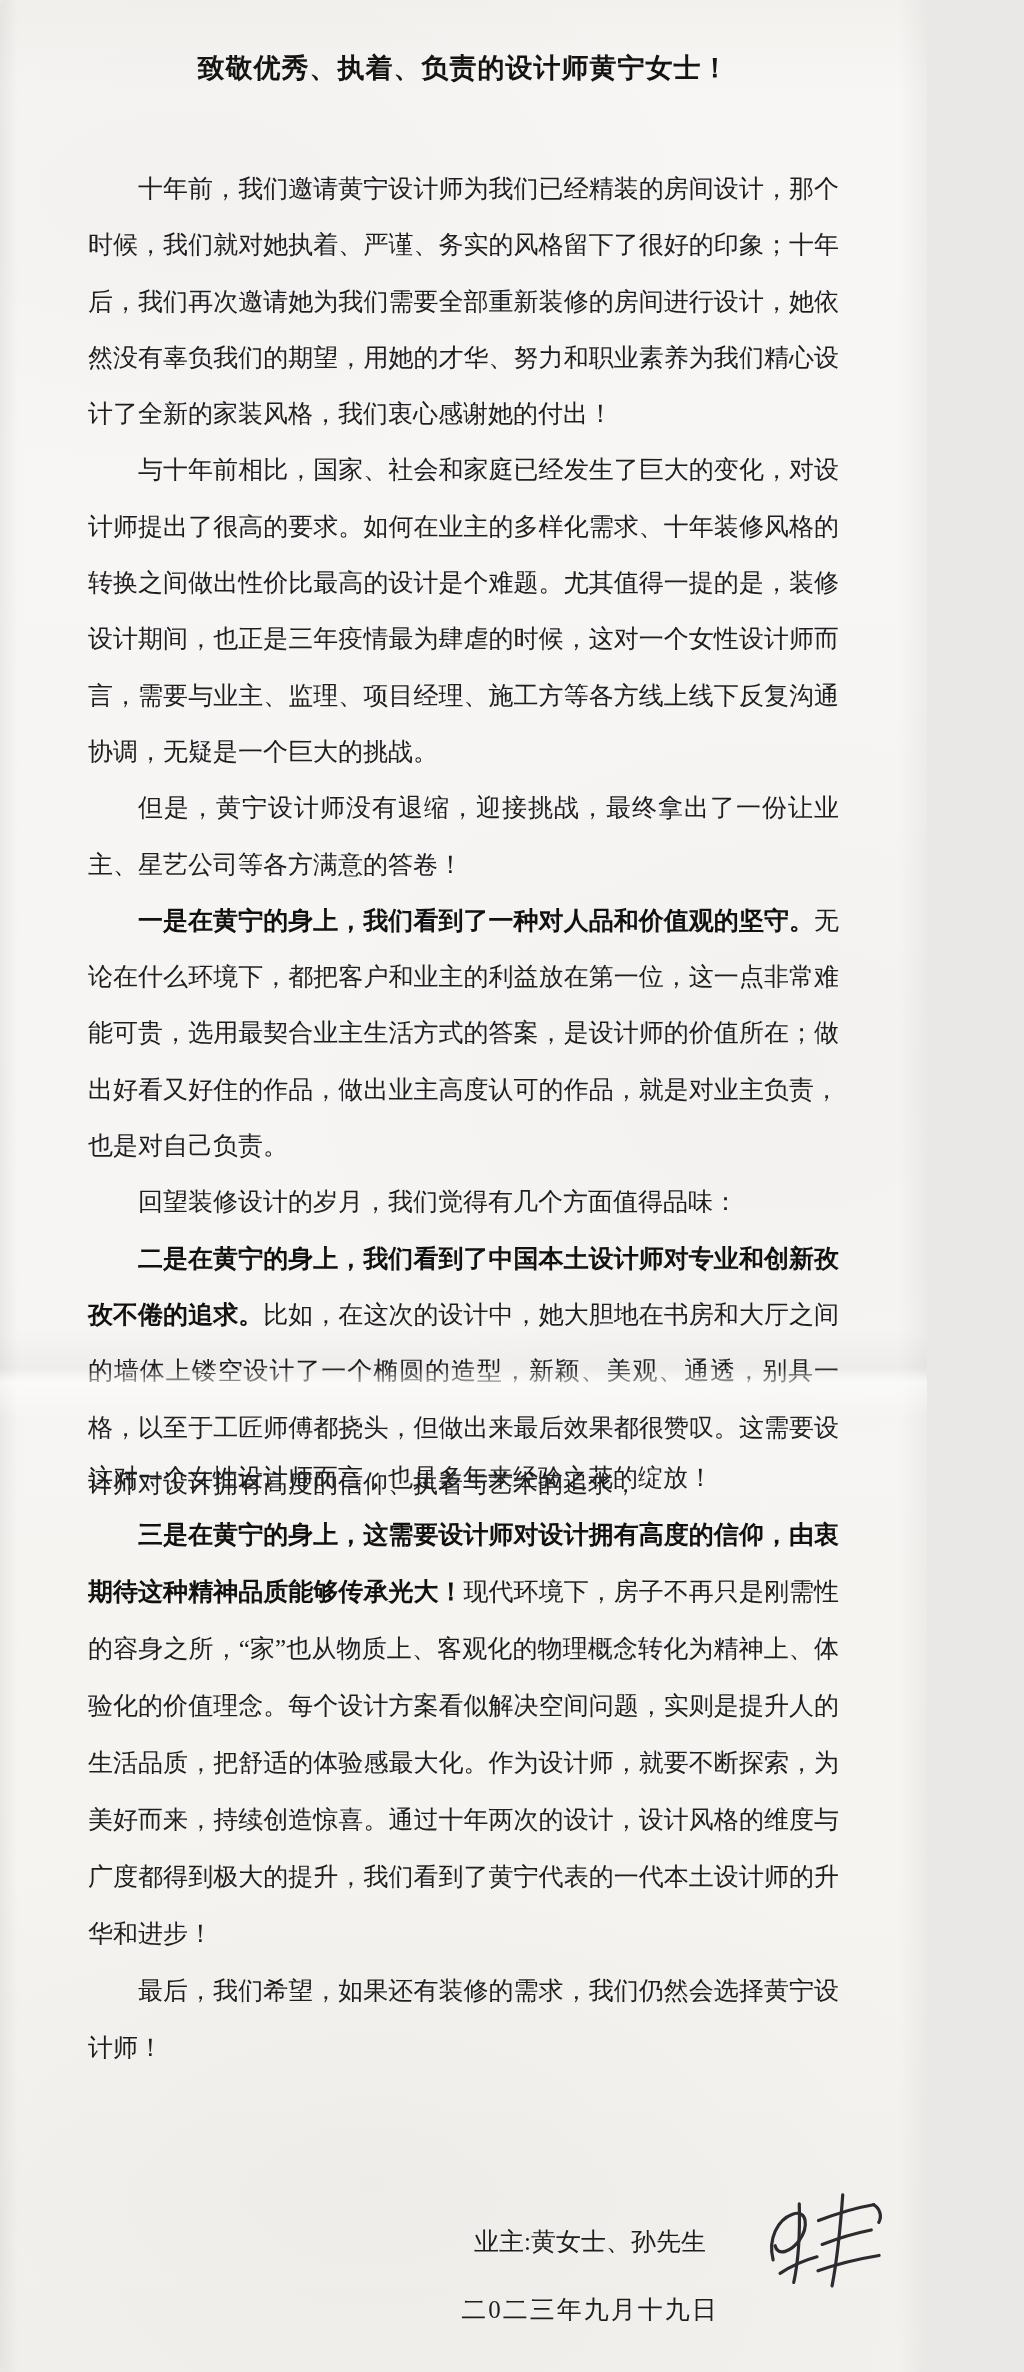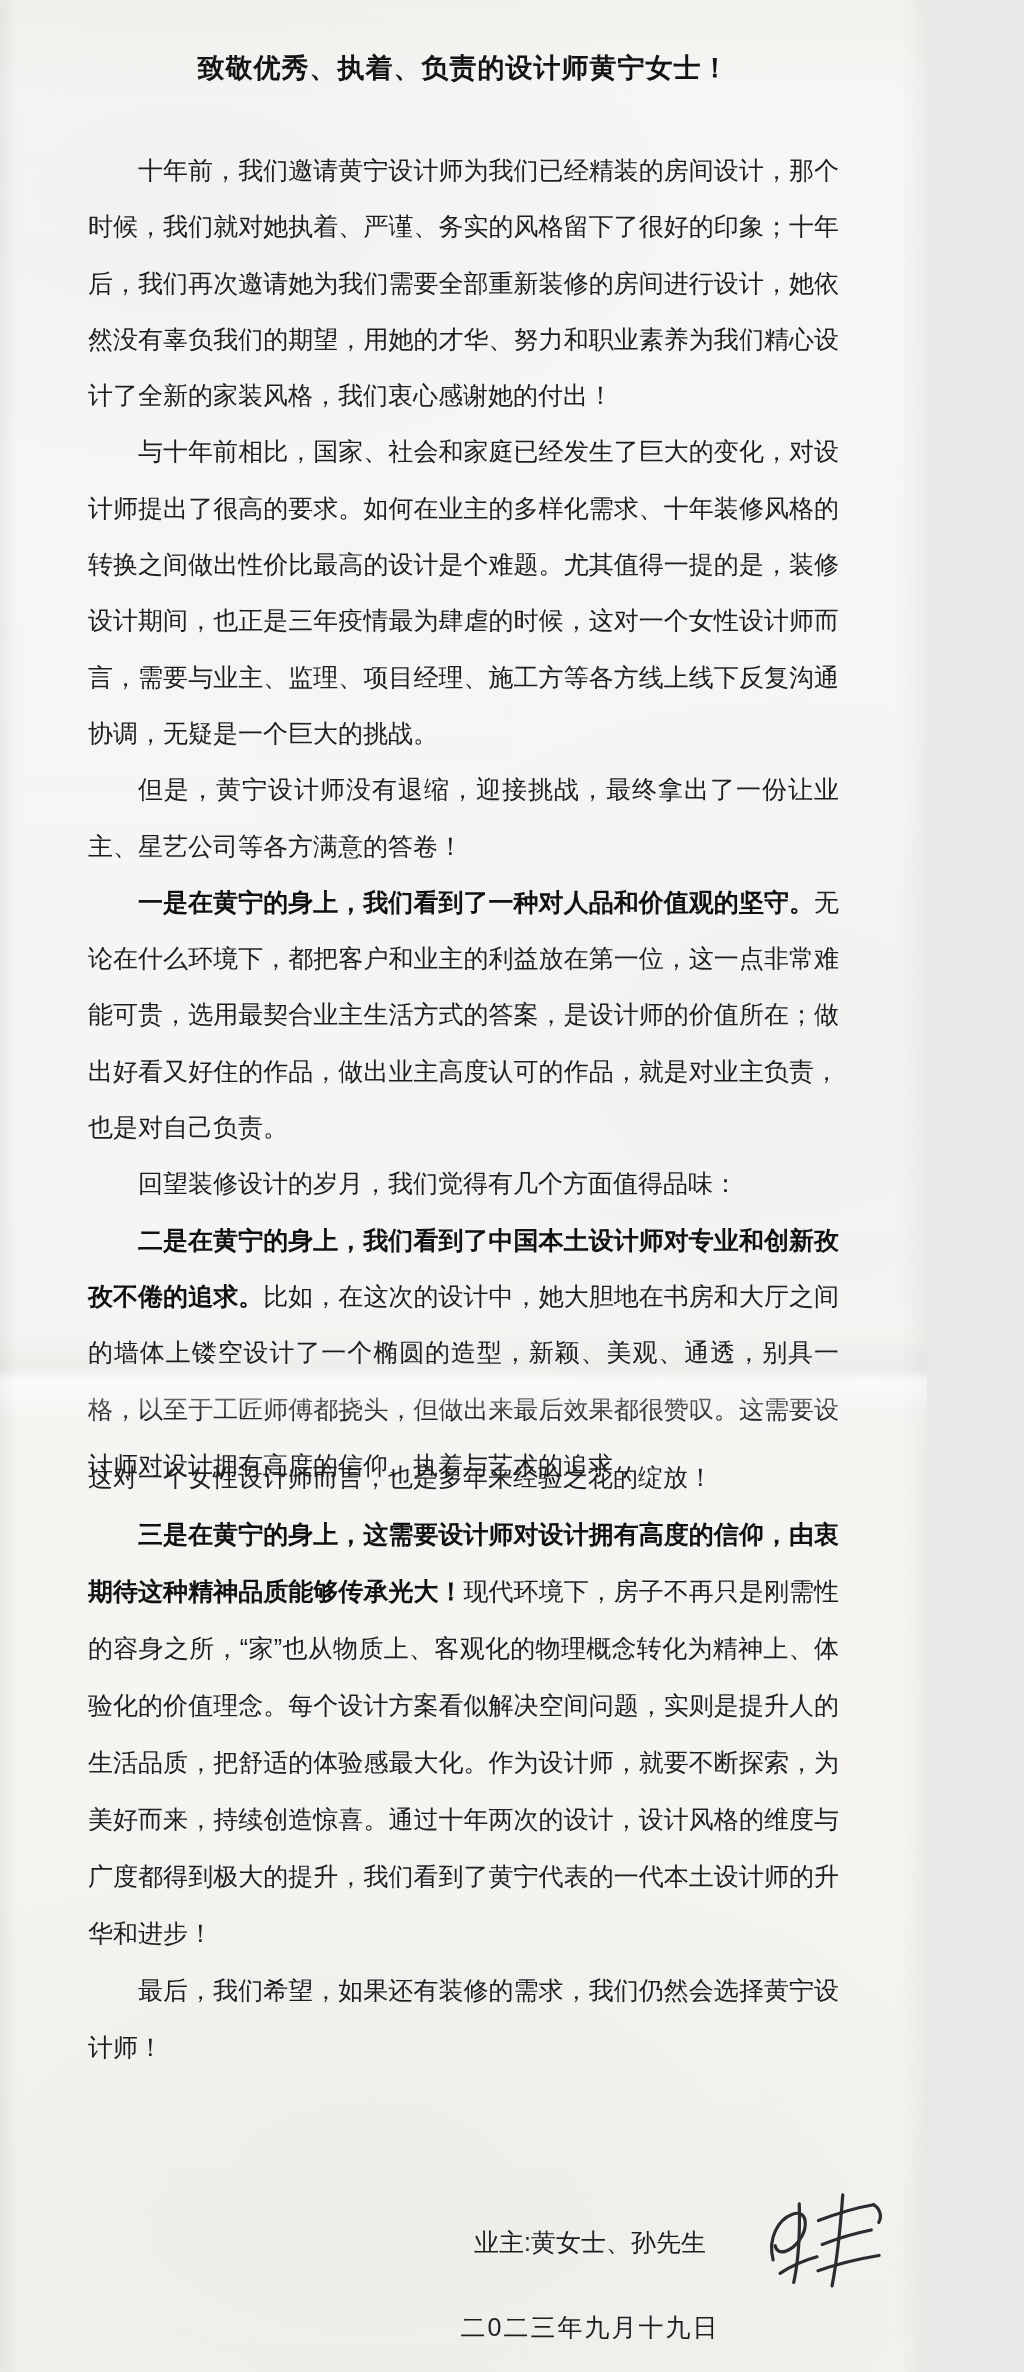--- a/index.html
+++ b/index.html
@@ -2,21 +2,21 @@
 <html><head>
 <meta charset="utf-8">
 <style>
   html, body { margin: 0; padding: 0; background: #e9e8e6; }
   .sheet {
     position: relative;
     width: 927px;
     height: 2372px;
     margin: 0;
     overflow: hidden;
-    font-family: Liberation Sans, sans-serif;
+    font-family: Liberation Serif, serif;
     color: #1d1d1f;
     background:
       linear-gradient(90deg, rgba(0,0,0,0.05) 0%, rgba(0,0,0,0.00) 2%, rgba(0,0,0,0.00) 97%, rgba(0,0,0,0.04) 100%),
       radial-gradient(900px 500px at 20% 8%, rgba(0,0,0,0.020), rgba(0,0,0,0) 60%),
       radial-gradient(900px 700px at 85% 45%, rgba(0,0,0,0.015), rgba(0,0,0,0) 60%),
       radial-gradient(1000px 600px at 40% 92%, rgba(0,0,0,0.025), rgba(0,0,0,0) 65%),
       linear-gradient(180deg, #f2f1ee 0%, #f7f6f4 4%, #f6f5f3 48%, #f5f4f1 78%, #f2f1ee 100%);
     border-radius: 9px;
   }
   .title {
@@ -30,21 +30,21 @@
   }
   .body-text {
     position: absolute;
     left: 88px; right: 88px;
     text-align: justify;
     text-justify: inter-character;
     word-break: break-all;
     font-size: 25px;
     color: #1e1e20;
   }
-  .page1 { top: 142px; line-height: 56.3px; }
+  .page1 { top: 161px; line-height: 56.3px; }
   .page2 { top: 1449px; line-height: 57px; }
   .body-text p { margin: 0; text-indent: 2em; }
   .body-text p.noindent { text-indent: 0; }
   .lead-bold { font-weight: 800; color: #111; }
   .seam {
     position: absolute;
     left: 0; right: 0; top: 1330px; height: 90px;
     background: linear-gradient(180deg,
       rgba(0,0,0,0.00) 0%,
       rgba(0,0,0,0.030) 42%,
@@ -53,21 +53,21 @@
   }
   .sign-block {
     position: absolute;
     left: 400px; top: 2226px;
     width: 380px;
     text-align: center;
     font-size: 25px;
     color: #1e1e20;
   }
   .sign-owners { line-height: 32px; }
-  .sign-date { margin-top: 53px; line-height: 32px; letter-spacing: 2px; }
+  .sign-date { margin-top: 36px; line-height: 32px; letter-spacing: 2px; }
   .hand-sign {
     position: absolute;
     left: 758px; top: 2182px;
     width: 140px; height: 120px;
     transform: rotate(-4deg);
   }
   .hand-sign svg { width: 100%; height: 100%; }
 </style>
 </head>
 <body>

